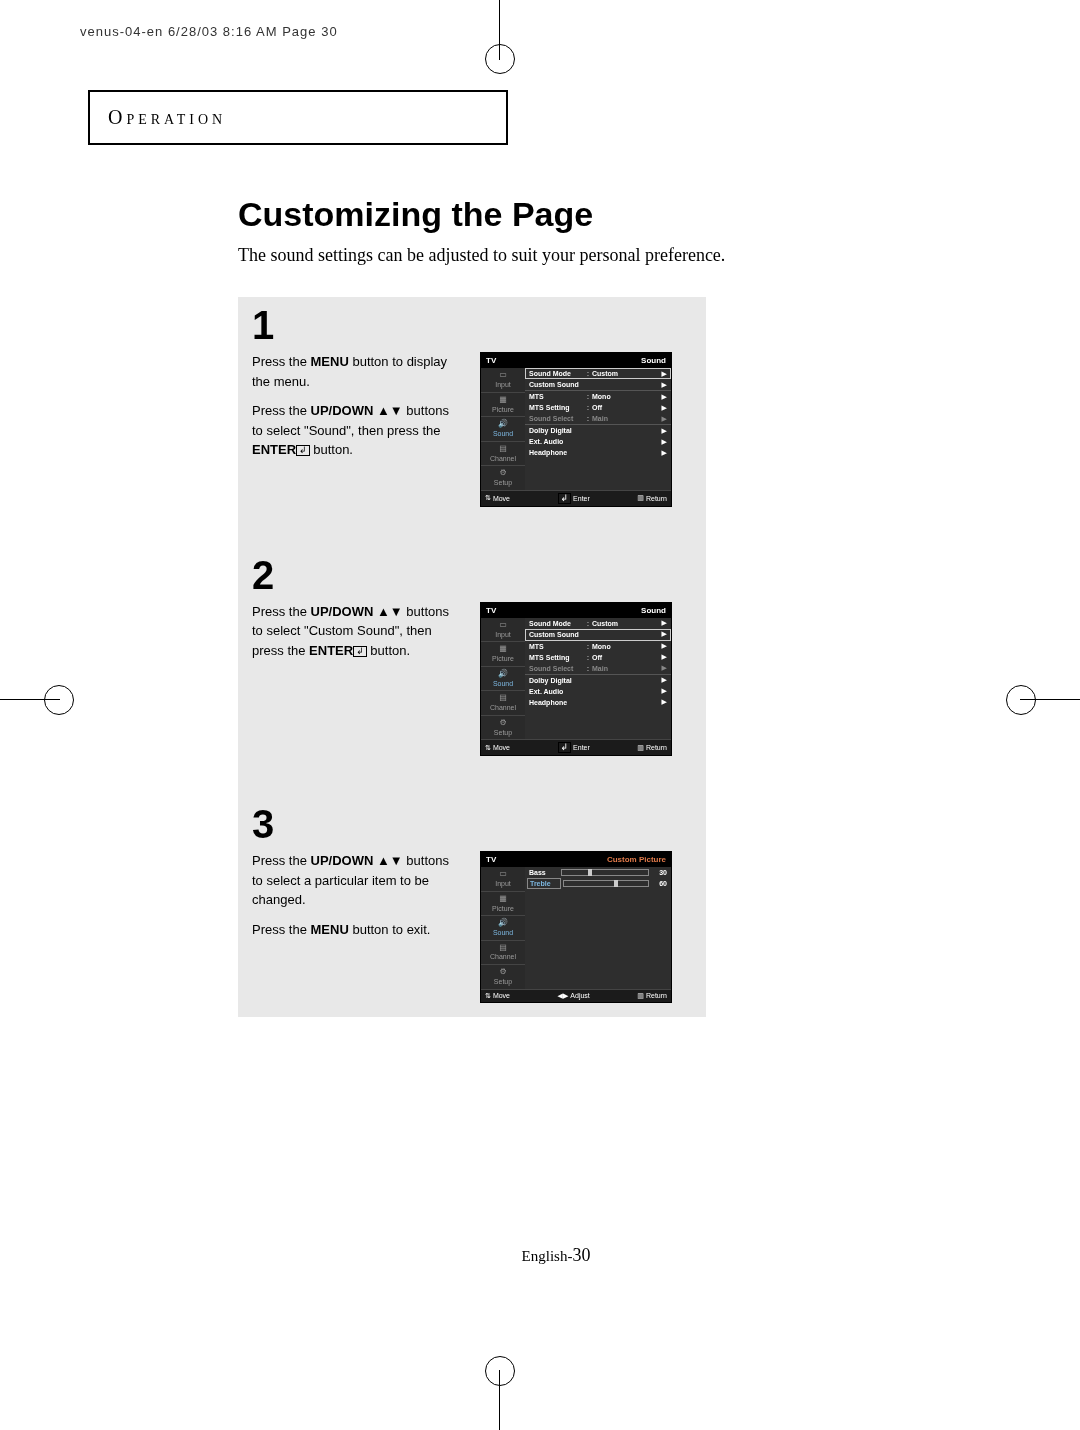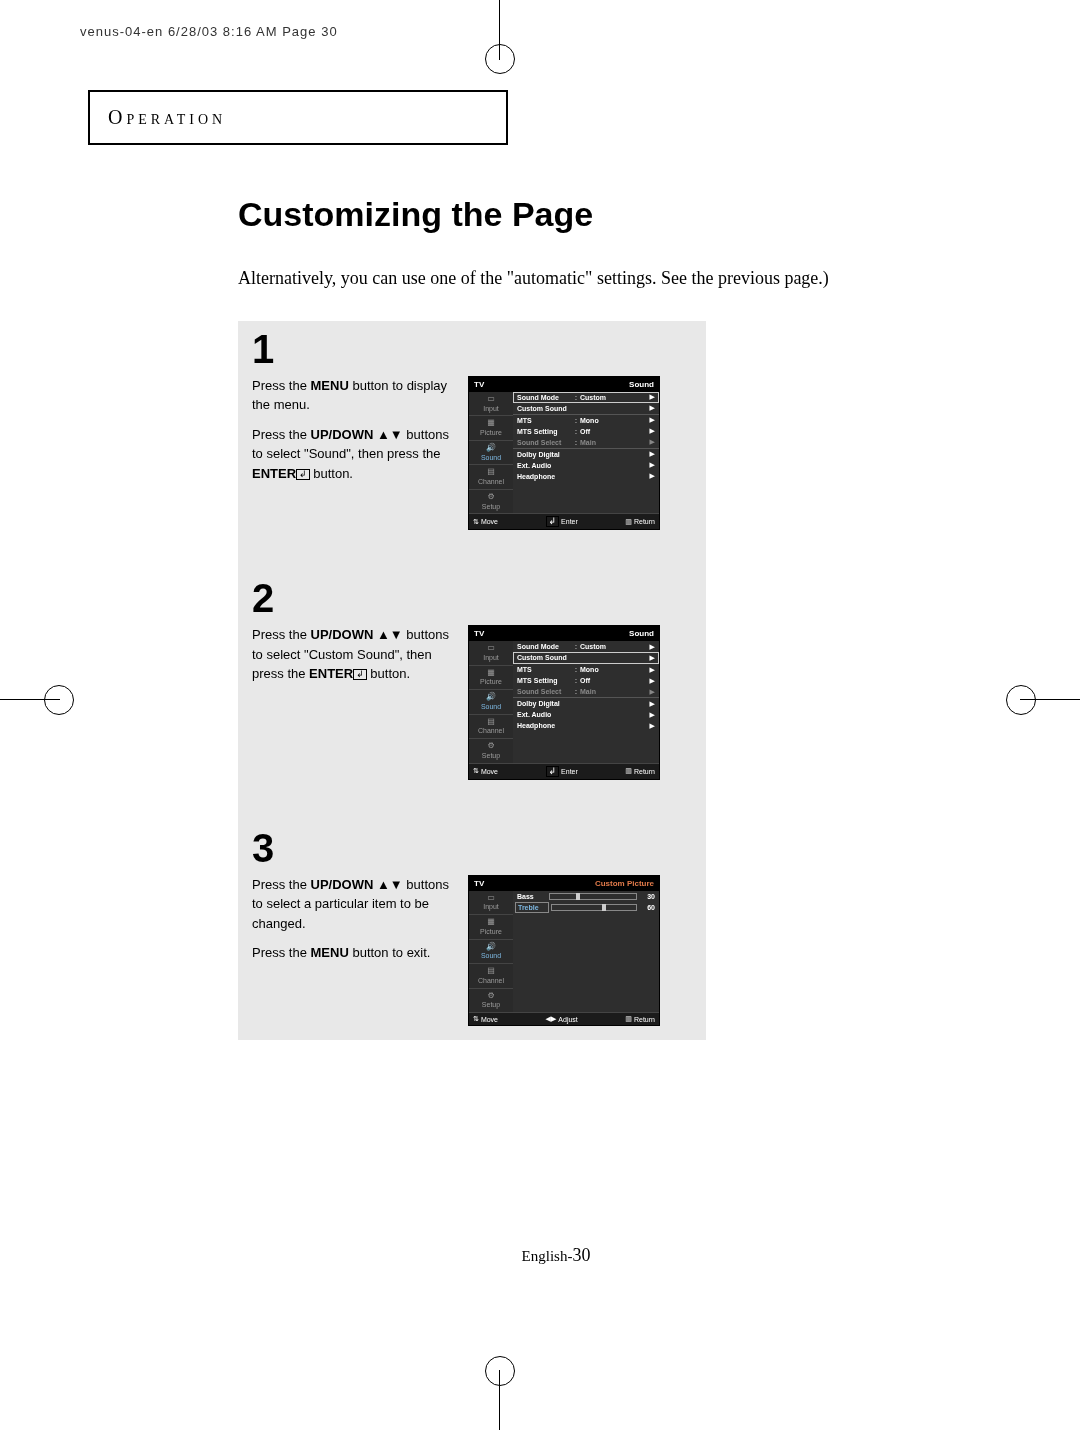--- a/index.html
+++ b/index.html
@@ -80,21 +80,21 @@
   .step {
     padding-top: 6px;
   }
   .step-num {
     font-size: 40px;
     font-weight: bold;
     margin-bottom: 4px;
   }
   .step-body {
     display: flex;
-    gap: 16px;
+    gap: 28px;
     align-items: flex-start;
   }
   .step-text {
     width: 200px;
     font-size: 13px;
     line-height: 1.5;
   }
   .step-text p { margin: 0 0 10px 0; }
   .bold { font-weight: bold; }
 
@@ -221,22 +221,21 @@
 <div class="header-line">venus-04-en  6/28/03 8:16 AM  Page 30</div>
 
 <div class="page">
 
   <div class="op-box">
     <span>Operation</span>
   </div>
 
   <div class="title">Customizing the Page</div>
   <div class="intro">
-    <br>
-    <span>Alternatively, you can use one of the "automatic" settings. See the previous page.)</span>
+    <span>The sound settings can be adjusted to suit your personal preference.</span><br>
   </div>
 
   <div class="steps">
 
     <div class="step">
       <div class="step-num">1</div>
       <div class="step-body">
         <div class="step-text">
           <p>
             <span>Press the </span><span class="bold">MENU</span><span> button to display the menu.</span>

